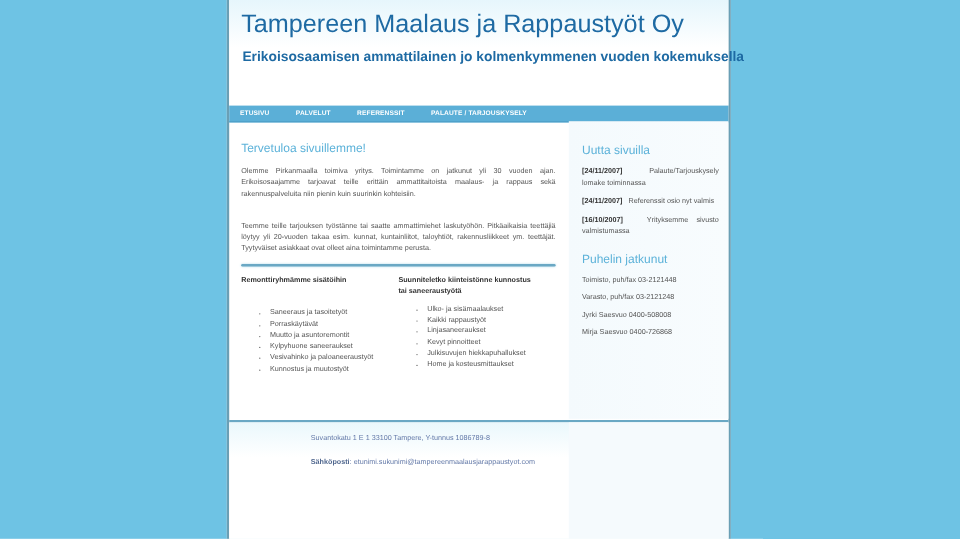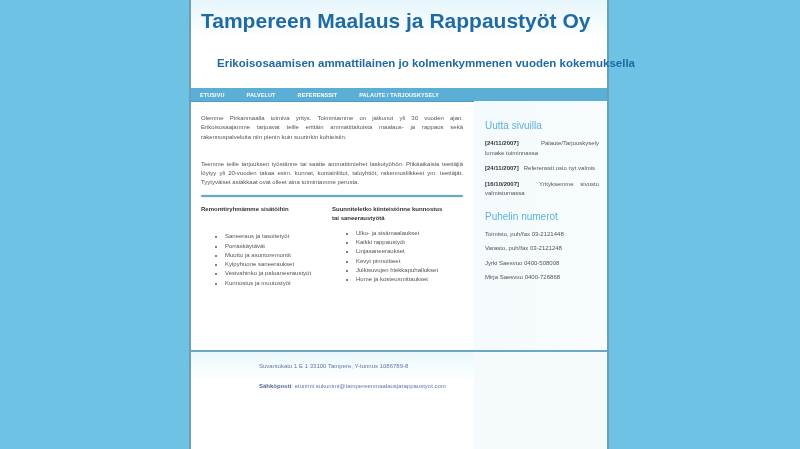--- a/index.html
+++ b/index.html
@@ -14,24 +14,24 @@
     background:#ffffff;
     border-left:2px solid #6a9fb5; border-right:2px solid #6a9fb5;
     box-sizing:border-box;
   }
   .header {
     position:absolute; left:0; top:0; width:416px; height:88px;
     background:linear-gradient(#e6f6fc 0%, #ffffff 45%, #ffffff 100%);
   }
   .site-title {
     position:absolute; left:10px; top:9px; margin:0;
-    font-size:21px; font-weight:bold; color:#1e6aa3; white-space:nowrap;
+    font-size:21px; font-weight:normal; color:#1e6aa3; white-space:nowrap;
   }
   .site-subtitle {
-    position:absolute; left:11px; top:42px; margin:15px;
+    position:absolute; left:11px; top:42px; margin:0;
     font-size:11.5px; font-weight:bold; color:#1e6aa3; white-space:nowrap;
   }
   .nav {
     position:absolute; left:0; top:88px; width:416px; height:13px;
     background:#5bafd7; border-bottom:1px solid #4d9ec7;
     display:flex; align-items:center;
   }
   .nav a {
     font-size:5.5px; font-weight:bold; color:#ffffff; text-decoration:none;
     margin-left:9px; margin-right:13px; letter-spacing:0.1px; white-space:nowrap;
@@ -93,29 +93,30 @@
     <a href="#">REFERENSSIT</a>
     <a href="#">PALAUTE / TARJOUSKYSELY</a>
   </div>
 
   <div class="sidebar">
     <div class="sidebar-inner">
       <h2 class="side-title">Uutta sivuilla</h2>
       <p class="news"><b>[24/11/2007]</b>&nbsp;&nbsp; <span>Palaute/Tarjouskysely lomake toiminnassa</span></p>
       <p class="news"><b>[24/11/2007]</b>&nbsp;&nbsp; <span>Referenssit osio nyt valmis</span></p>
       <p class="news"><b>[16/10/2007]</b>&nbsp;&nbsp; <span>Yrityksemme sivusto valmistumassa</span></p>
-      <h2 class="side-title" style="margin-top:12px">Puhelin numerot</h2>
+      <h2 class="side-title" style="margin-top:12px">Puhelin jatkunut</h2>
       <p class="phone">Toimisto, puh/fax 03-2121448</p>
       <p class="phone">Varasto, puh/fax 03-2121248</p>
       <p class="phone">Jyrki Saesvuo 0400-508008</p>
       <p class="phone">Mirja Saesvuo 0400-726868</p>
     </div>
   </div>
 
   <div class="main">
+    <h2 class="main-title">Tervetuloa sivuillemme!</h2>
     <p class="text">Olemme Pirkanmaalla toimiva yritys. Toimintamme on jatkunut yli 30 vuoden ajan. Erikoisosaajamme tarjoavat teille erittäin ammattitaitoista maalaus- ja rappaus sekä rakennuspalveluita niin pienin kuin suurinkin kohteisiin.</p>
     <p class="text" style="margin-top:18px">Teemme teille tarjouksen työstänne tai saatte ammattimiehet laskutyöhön. Pitkäaikaisia teettäjiä löytyy yli 20-vuoden takaa esim. kunnat, kuntainliitot, taloyhtiöt, rakennusliikkeet ym. teettäjät. Tyytyväiset asiakkaat ovat olleet aina toimintamme perusta.</p>
     <div class="rule"></div>
     <div class="cols">
       <div class="col">
         <h3>Remonttiryhmämme sisätöihin</h3>
         <ul style="margin-top:18px">
           <li>Saneeraus ja tasoitetyöt</li>
           <li>Porraskäytävät</li>
           <li>Muutto ja asuntoremontit</li>

